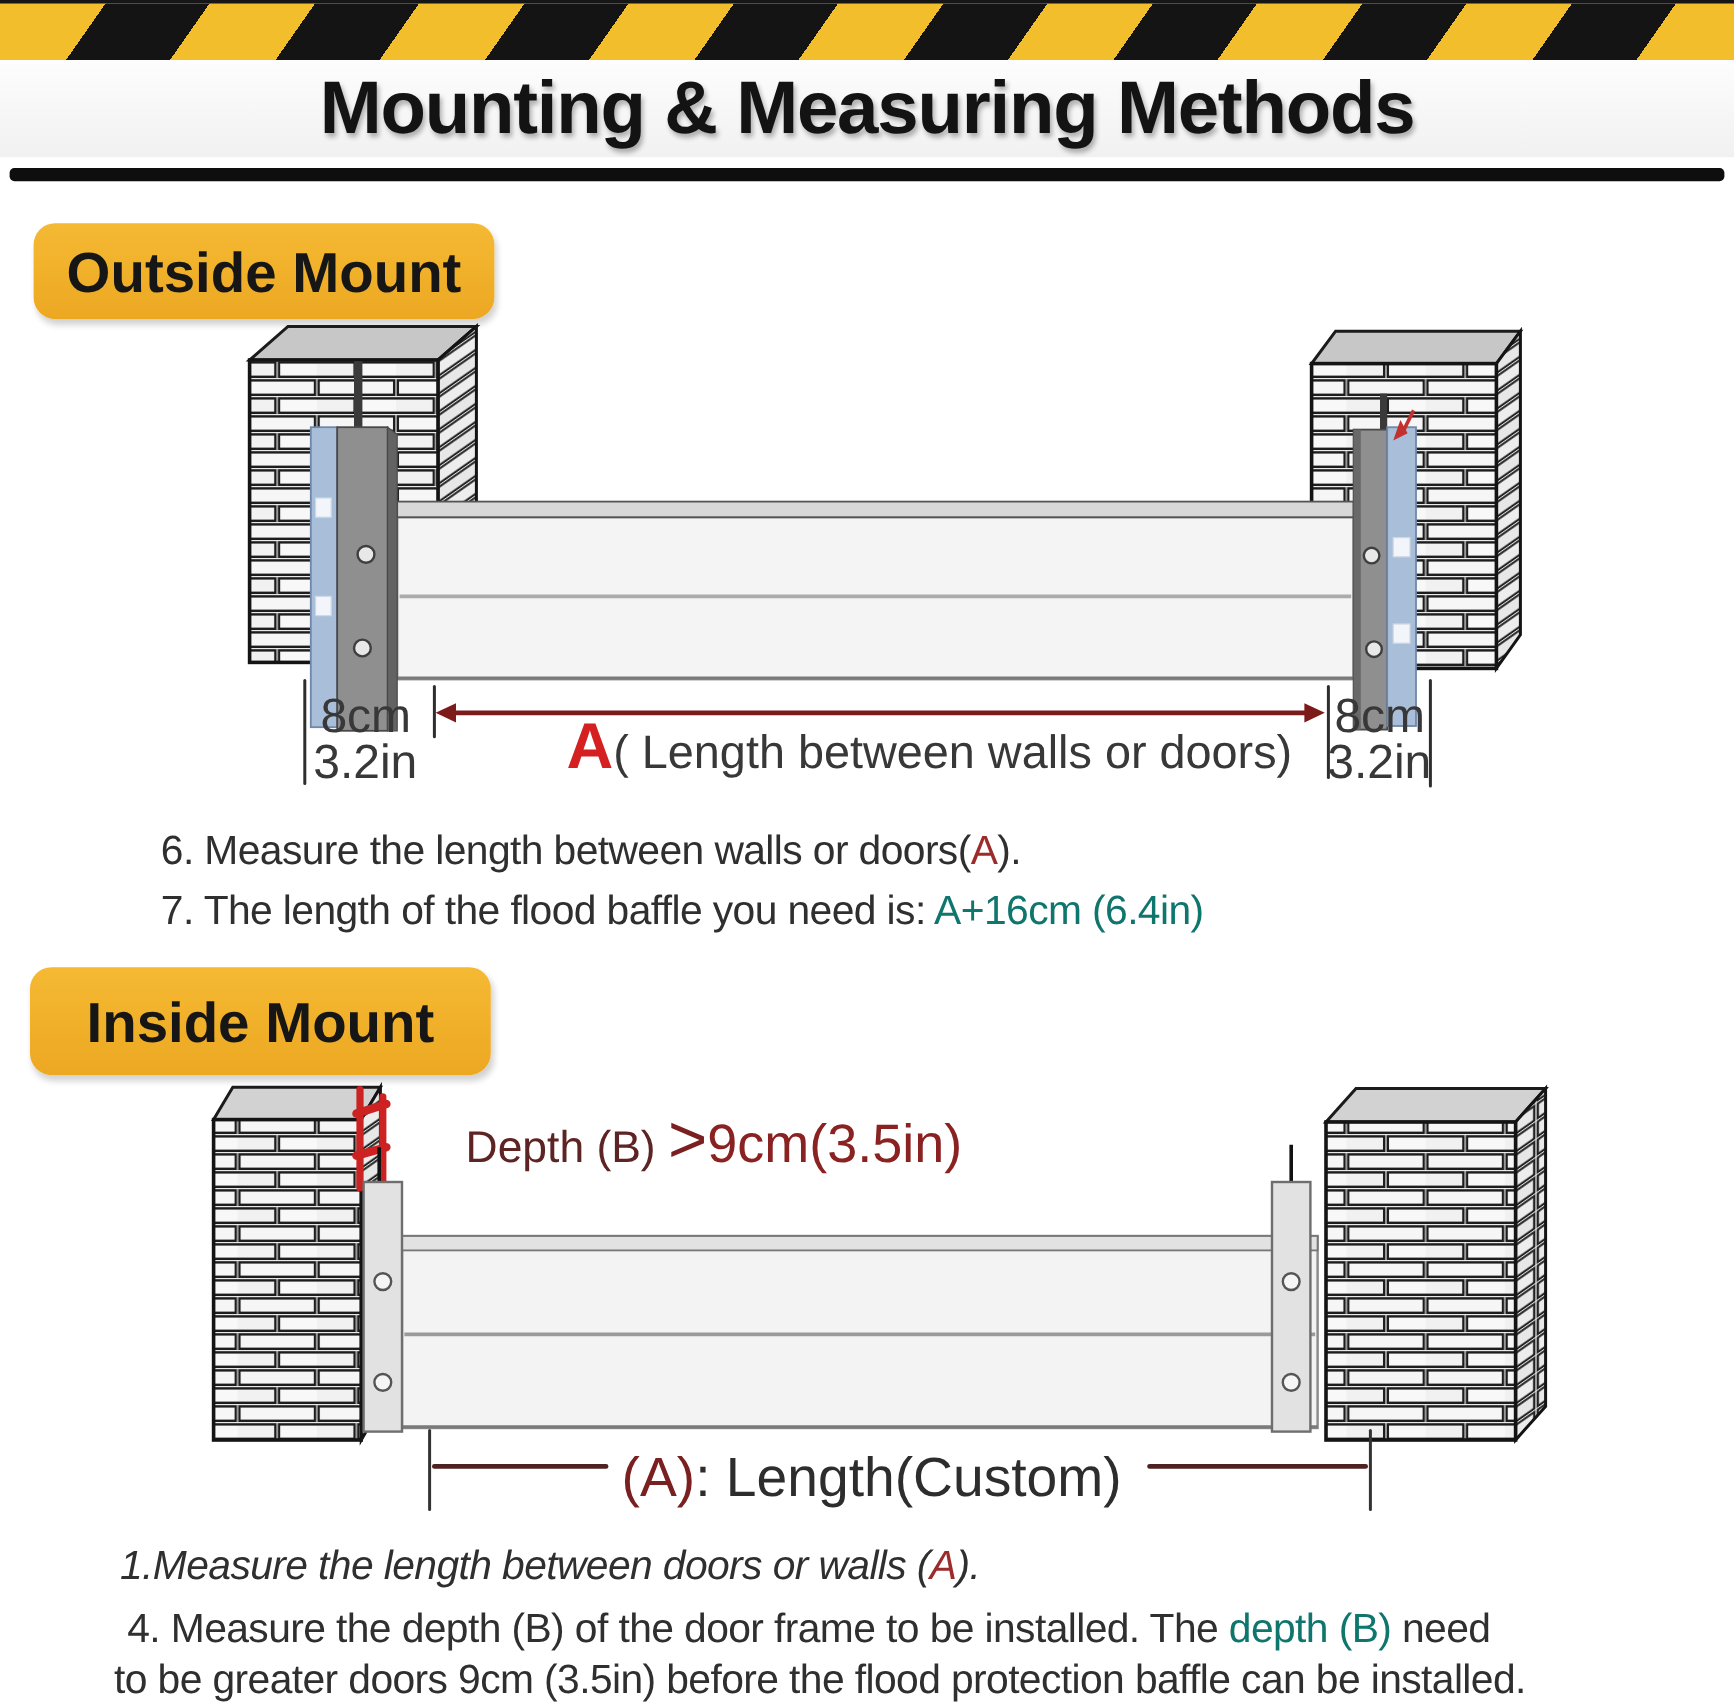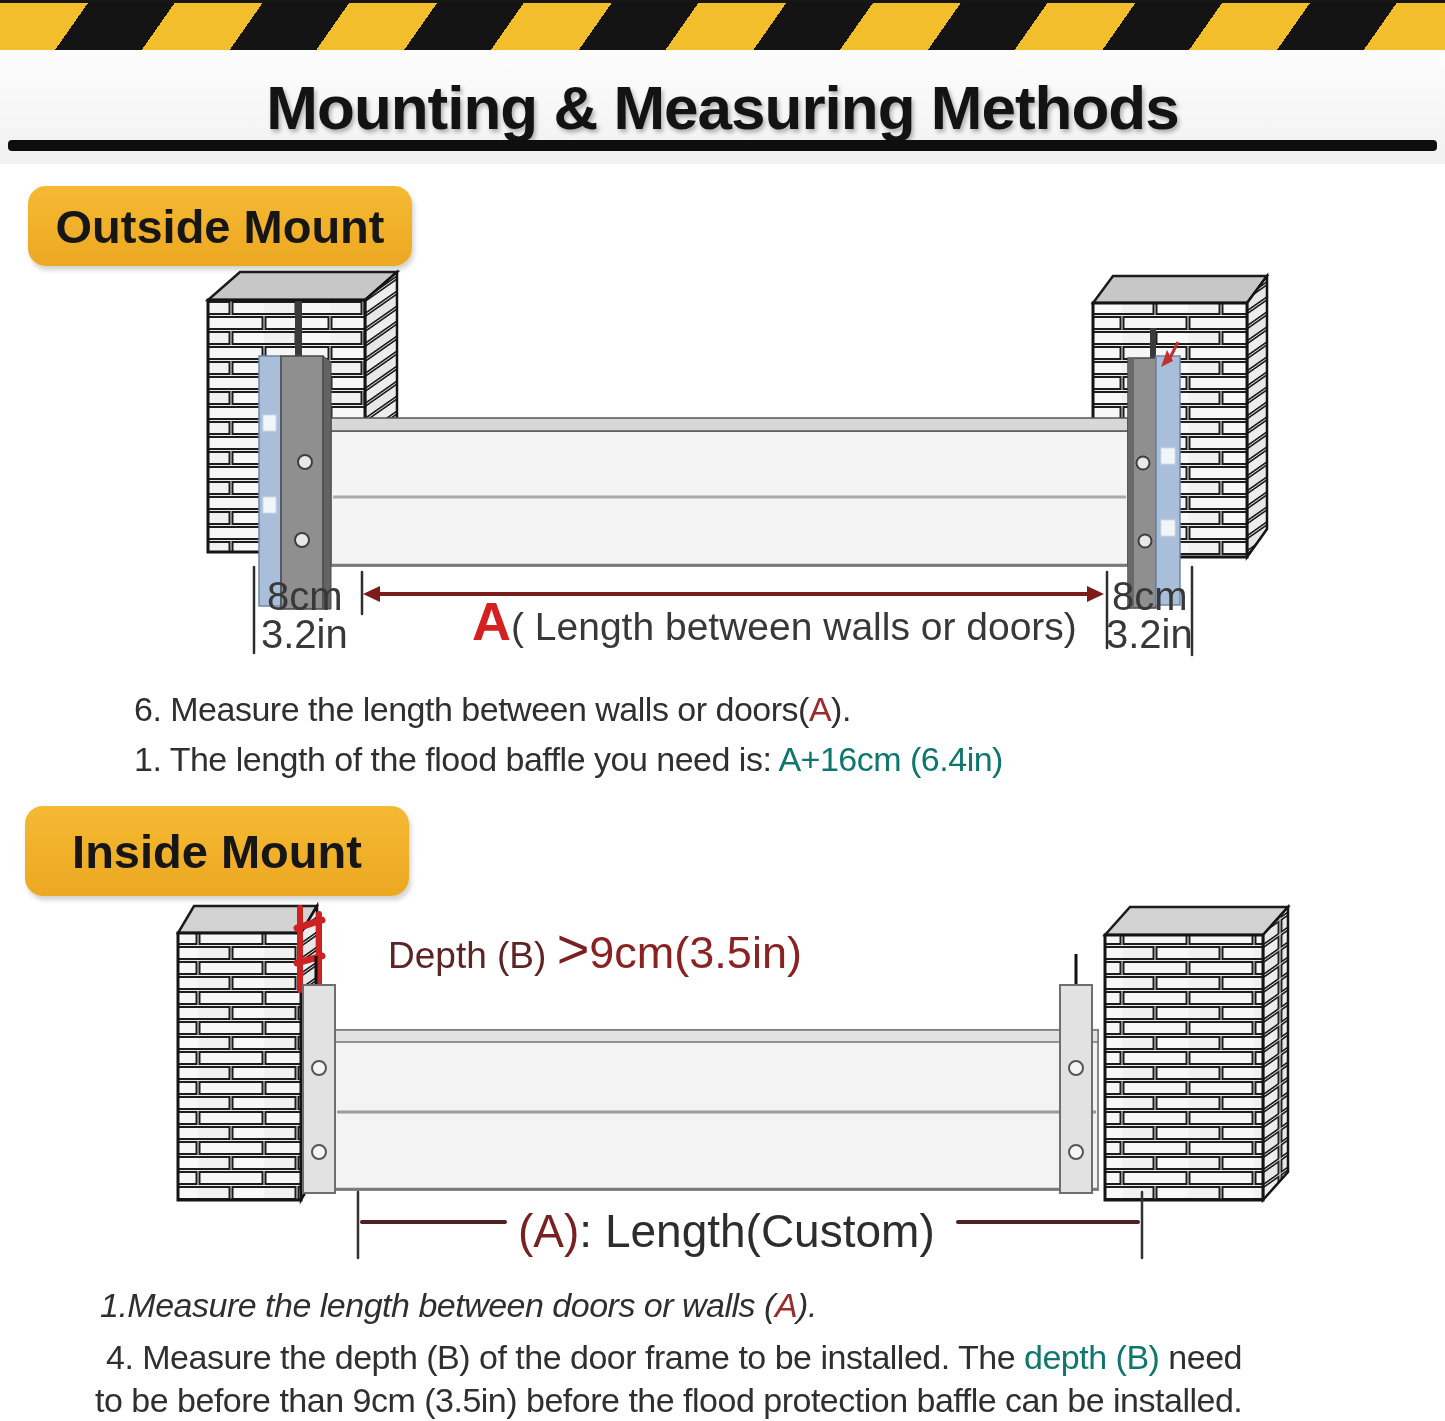--- a/index.html
+++ b/index.html
@@ -7,21 +7,21 @@
     position:relative; width:1445px; height:1421px; overflow:hidden;
     background:#ffffff; font-family:"Liberation Sans", sans-serif;
   }
   
   .stripe-band {
     position:absolute; left:0; top:0; width:1445px; height:50px;
     background:repeating-linear-gradient(125deg, #F3BE2B 0 72px, #141414 72px 143px);
     border-top:3px solid #161616;
   }
   .title-band {
-    position:absolute; left:0; top:50px; width:1445px; height:114px;
+    position:absolute; left:0; top:50px; width:1445px; height:81px;
     background:linear-gradient(#fdfdfd, #f1f1f1);
     display:flex; align-items:center; justify-content:center;
   }
   .page-title {
     font-size:62px; font-weight:bold; color:#131313; letter-spacing:-1px;
     text-shadow:2px 3px 4px rgba(0,0,0,0.30);
     white-space:nowrap;
   }
   .title-bar {
     position:absolute; left:8px; top:140px; width:1429px; height:11px;
@@ -142,21 +142,21 @@
       <text x="1112" y="355" font-size="40" fill="#383838">8cm</text>
       <text x="1106" y="393" font-size="40" fill="#383838">3.2in</text>
       <text x="472" y="385"><tspan font-size="54" font-weight="bold" fill="#d42020">A</tspan><tspan font-size="39" fill="#383838">( Length between walls or doors)</tspan></text>
     </g>
   </svg>
 
   <div class="step" id="out-step1">
     <span>6. Measure the length between walls or doors(</span><span class="reda">A</span><span>).</span>
   </div>
   <div class="step" id="out-step2">
-    <span>1. The length of the flood baffle you need is: </span><span class="red">A+16cm (6.4in)</span>
+    <span>7. The length of the flood baffle you need is: </span><span class="red">A+16cm (6.4in)</span>
   </div>
 
   <svg id="svg-inside" class="diagram" width="1445" height="368" viewBox="0 0 1445 368">
     <defs>
       <pattern id="bkB" width="66" height="30" patternUnits="userSpaceOnUse">
         <rect width="66" height="30" fill="#e9e9e9"></rect>
         <rect x="1.5" y="2" width="63" height="12" fill="#f6f6f6" stroke="#1d1d1d" stroke-width="2"></rect>
         <rect x="-31.5" y="17" width="63" height="12" fill="#f1f1f1" stroke="#1d1d1d" stroke-width="2"></rect>
         <rect x="34.5" y="17" width="63" height="12" fill="#f8f8f8" stroke="#1d1d1d" stroke-width="2"></rect>
       </pattern>
@@ -217,16 +217,16 @@
     </g>
   </svg>
 
   <div class="step" id="in-step1">
     <span>1.Measure the length between doors or walls (</span><span class="reda">A</span><span>).</span>
   </div>
   <div class="step" id="in-step2a">
     <span>4. Measure the depth (B) of the door frame to be installed. The </span><span class="red">depth (B)</span><span> need</span>
   </div>
   <div class="step" id="in-step2b">
-    <span>to be before than 9cm (3.5in) before the flood protection baffle can be installed.</span>
+    <span>to be greater doors 9cm (3.5in) before the flood protection baffle can be installed.</span>
   </div>
 
 </div>
 
 </body></html>

